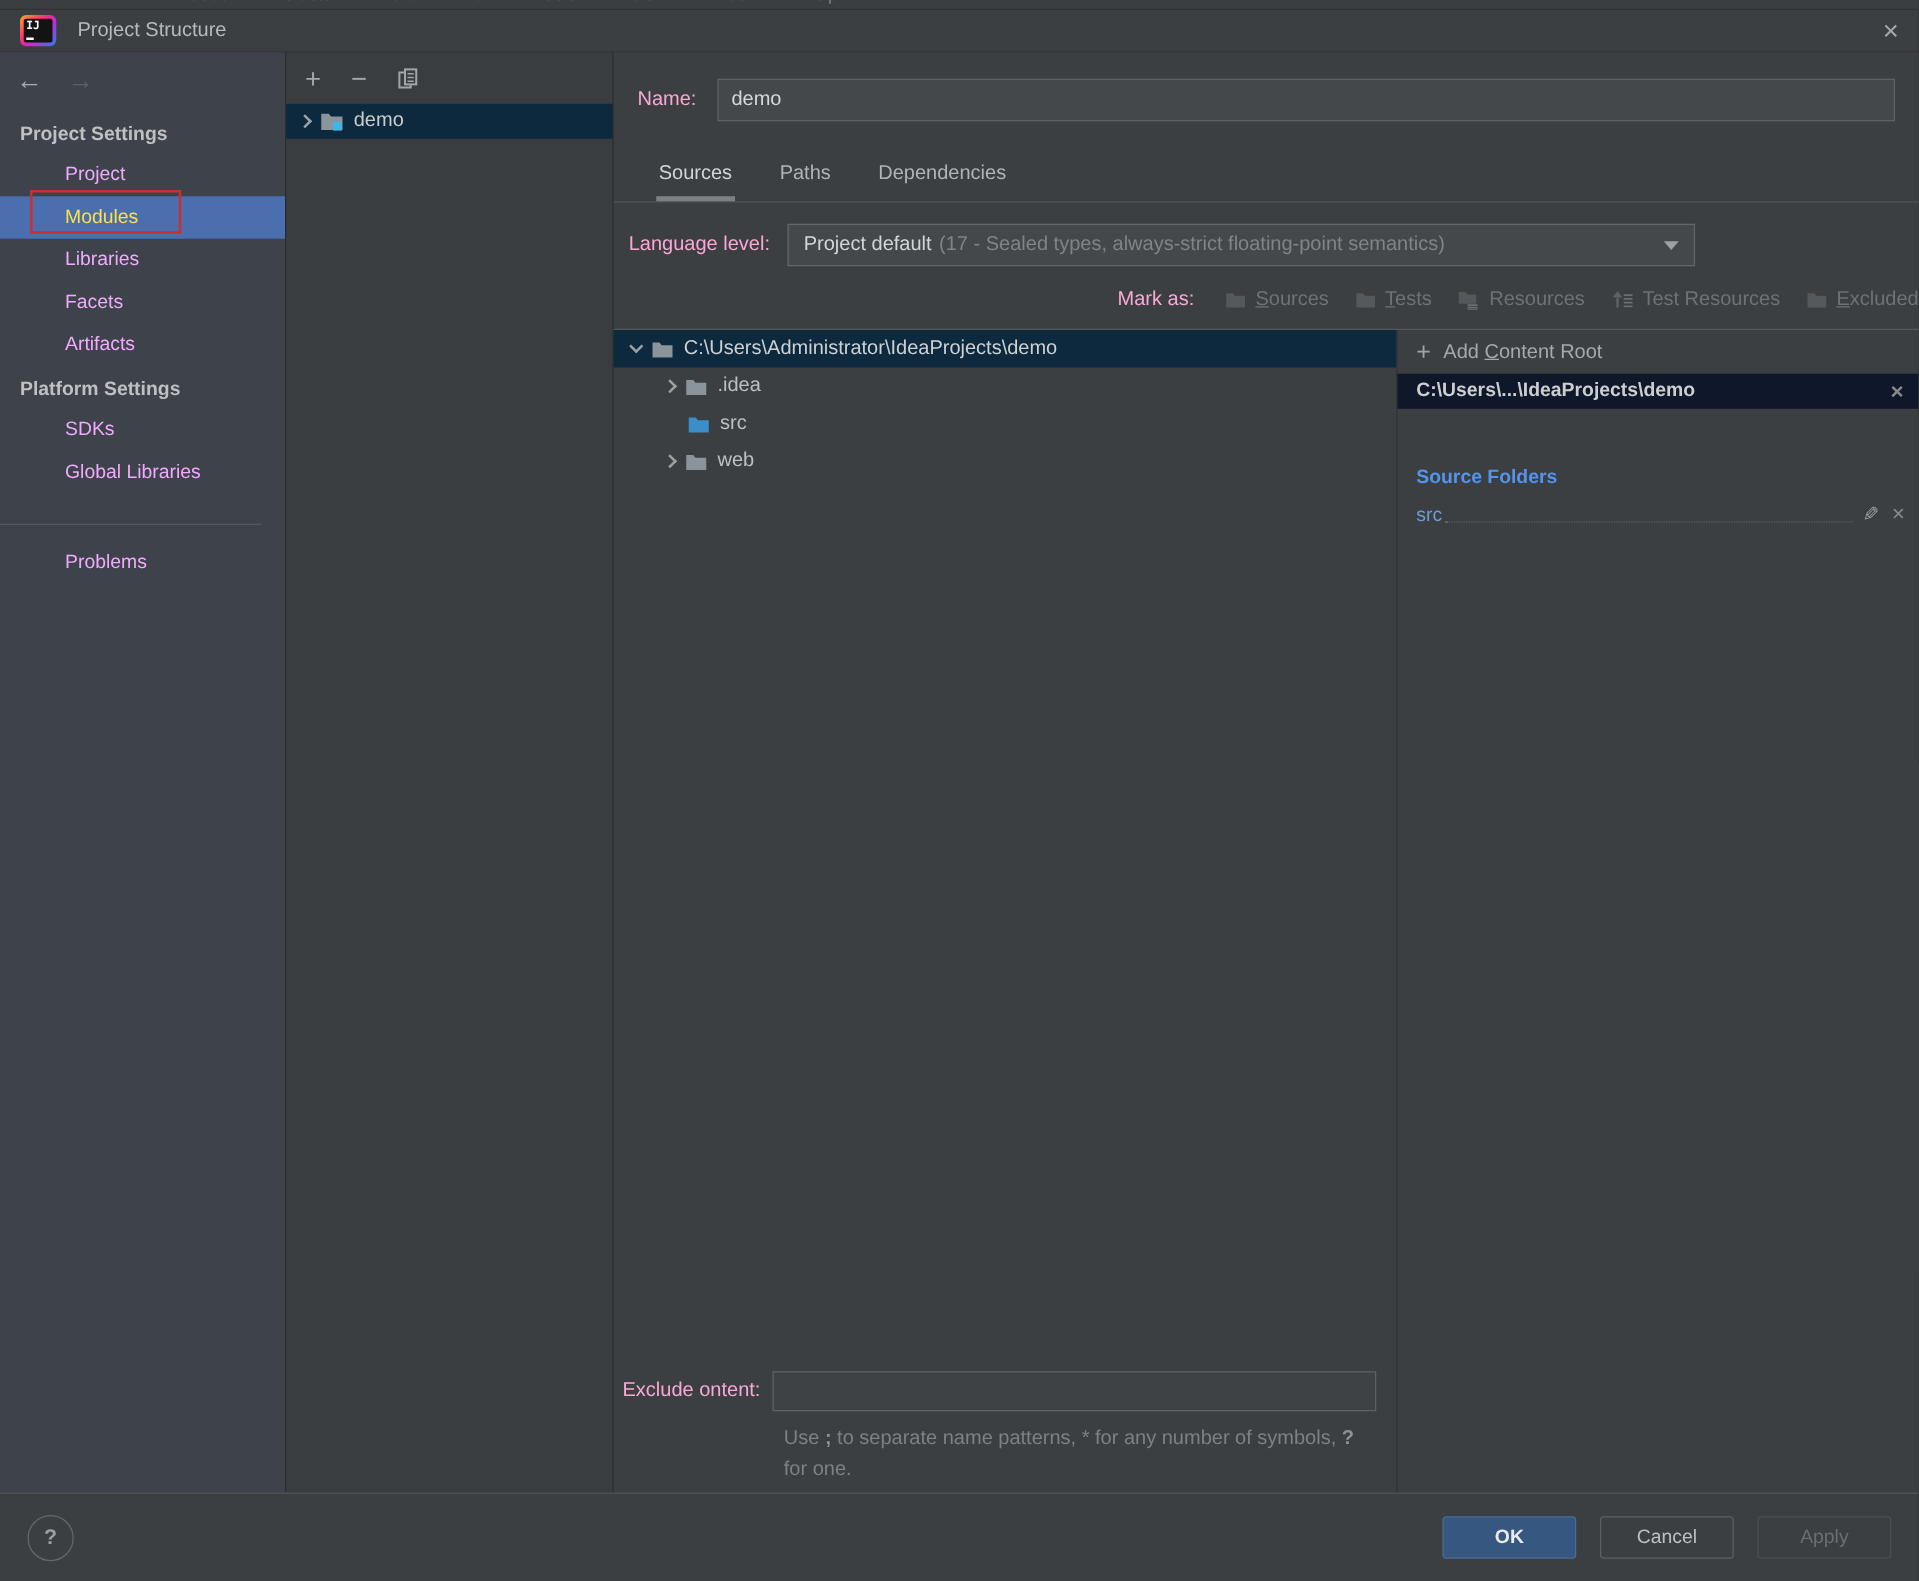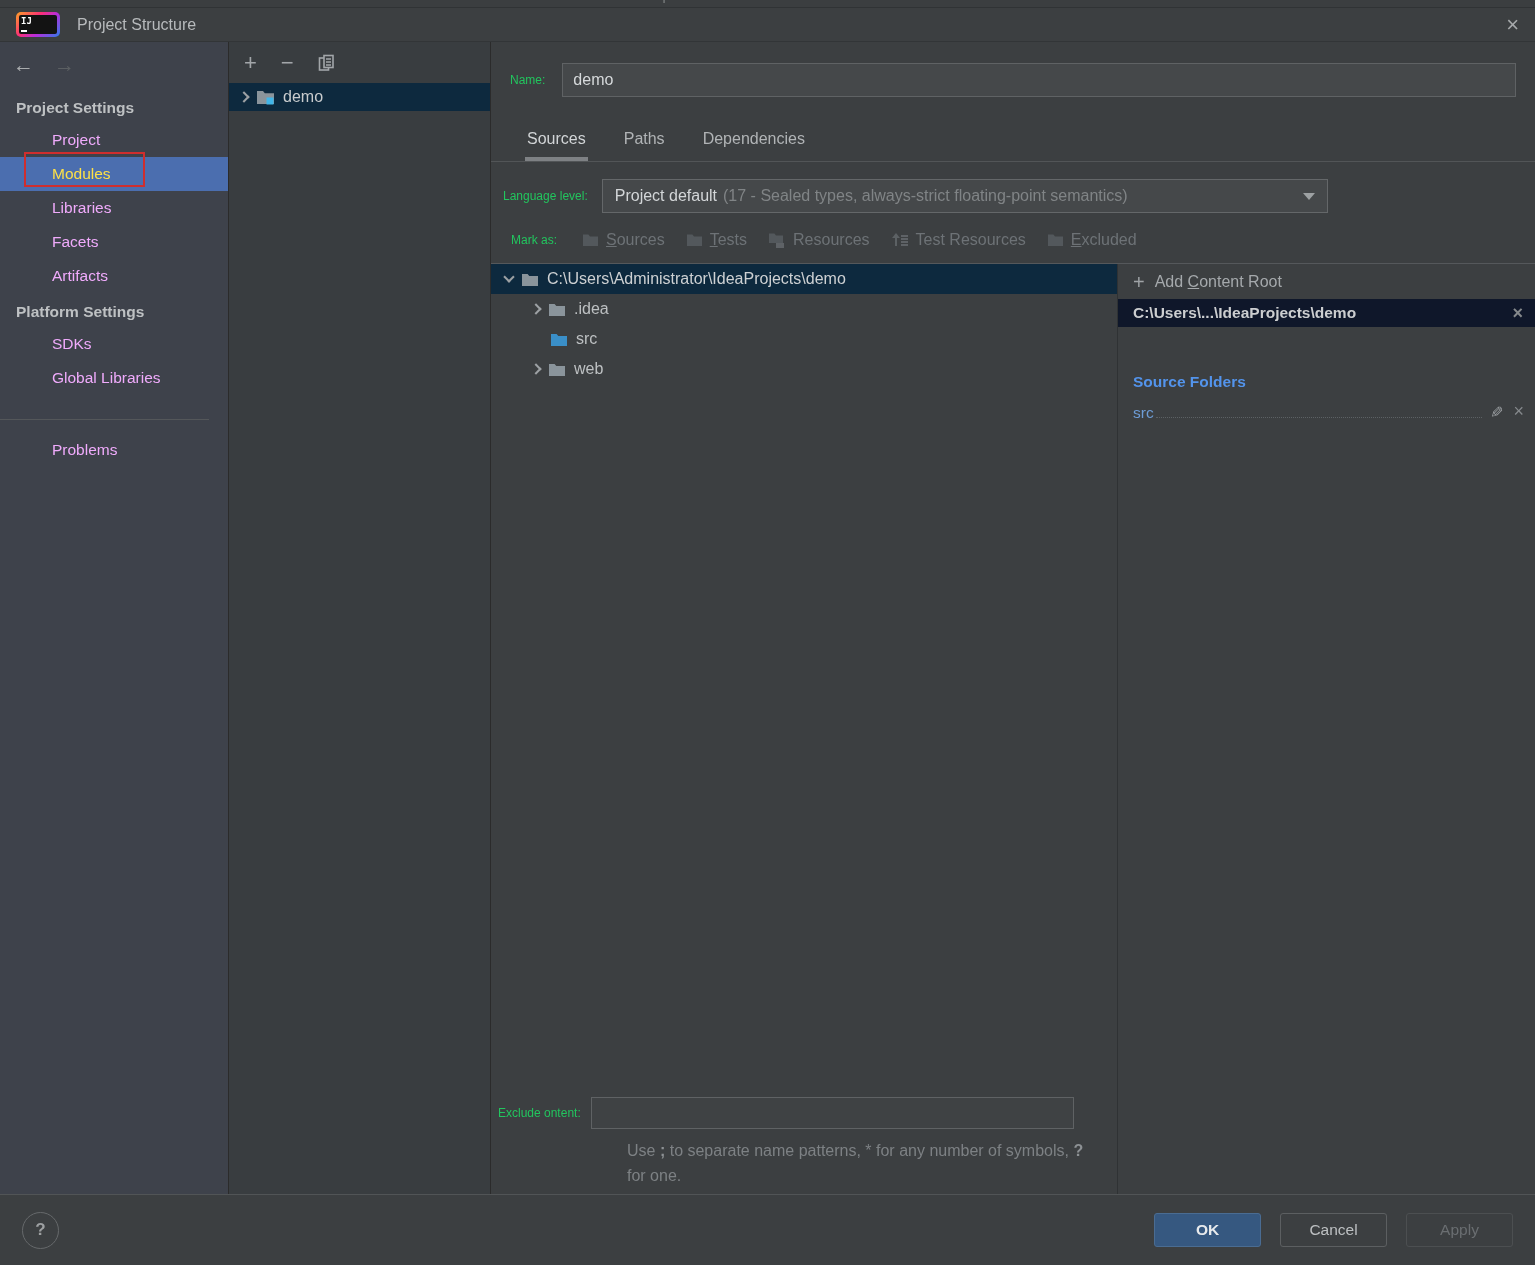--- a/index.html
+++ b/index.html
@@ -7,21 +7,21 @@
   .window {
     width:1535px; height:1265px; display:flex; flex-direction:column; overflow:hidden;
     background:#3c3f41; font-family:"Liberation Sans", sans-serif; font-size:15px; color:#bbbec0;
     position:relative;
   }
   
   .sliver { height:8px; background:#3b3e40; border-bottom:1px solid #303335; overflow:hidden; position:relative; flex-shrink:0; }
   .sliver-text { position:absolute; top:-13px; left:150px; font-size:14px; color:#8e9193; word-spacing:30px; white-space:nowrap; opacity:.8; }
   
   .titlebar { height:34px; display:flex; align-items:center; padding:0 16px; border-bottom:1px solid #323537; flex-shrink:0; }
-  .logo { width:44px; height:25px; border-radius:5px; position:relative; flex-shrink:0;
+  .logo { width:29px; height:25px; border-radius:5px; position:relative; flex-shrink:0;
     background:linear-gradient(135deg,#fca326 0%,#fc2f76 38%,#b92ddb 62%,#2b7de9 100%); }
   .logo-inner { position:absolute; inset:3px; background:#131313; border-radius:2px; color:#ffffff;
     font-family:"DejaVu Sans Mono", monospace; font-size:9px; font-weight:700; line-height:10px; padding:1px 0 0 2px; }
   .logo-inner::after { content:""; position:absolute; left:2px; bottom:2px; width:6px; height:2px; background:#fff; }
   .title { margin-left:17px; color:#b7babc; font-size:16px; }
   .close-x { margin-left:auto; color:#a6a9ab; font-size:22px; line-height:22px; cursor:default; }
   
   .body { flex:1; display:flex; min-height:0; }
   .sidebar { width:229px; background:#3e424b; border-right:1px solid #2b2b2b; flex-shrink:0; }
   .nav { display:flex; gap:20px; padding:11px 0 0 13px; font-size:21px; line-height:24px; }
@@ -38,34 +38,34 @@
   .mp-glyph { font-size:22px; line-height:22px; }
   .mod-row { height:28px; background:#0d293e; display:flex; align-items:center; padding-left:11px; gap:8px; color:#c9ccce; font-size:16px; }
   
   .chev { display:inline-block; width:8px; height:8px; border-right:2px solid #9da1a4; border-bottom:2px solid #9da1a4; flex-shrink:0; }
   .chev.right { transform:rotate(-45deg); }
   .chev.down  { transform:rotate(45deg); margin-top:-4px; }
   .chev-spacer { display:inline-block; width:10px; flex-shrink:0; }
   
   .main { flex:1; display:flex; flex-direction:column; background:#3c3f41; min-width:0; }
   .name-row { display:flex; align-items:center; padding:21px 19px 12px; }
-  .field-label { color:#22c55e; font-size:12px; margin-right:17px; }
+  .field-label { color:#f9a8d4; font-size:16px; margin-right:17px; }
   .text-input { background:#45484a; border:1px solid #5f6264; height:34px; color:#d6d9db; font-size:16px;
     padding:0 10px; font-family:inherit; outline:none; }
   .name-input { flex:1; }
   .tabs { display:flex; gap:38px; padding-left:36px; height:53px; align-items:flex-end; border-bottom:1px solid rgba(100,104,106,.55); }
   .tab { padding-bottom:13px; font-size:16px; color:#b1b4b6; position:relative; cursor:default; }
   .tab.active { color:#d2d5d7; }
   .tab.active::after { content:""; position:absolute; left:-2px; right:-2px; bottom:0; height:4px; background:#7e8184; }
   .lang-row { display:flex; align-items:center; padding:17px 0 18px 12px; }
   .select-box { width:726px; height:34px; background:#45484a; border:1px solid #646769; display:flex; align-items:center; padding:0 12px; margin-left:14px; }
   .sel-value { color:#d3d6d8; font-size:16px; }
   .sel-detail { color:#808486; font-size:16px; margin-left:6px; white-space:nowrap; overflow:hidden; }
   .caret { margin-left:auto; width:0; height:0; border-left:6px solid transparent; border-right:6px solid transparent; border-top:7px solid #9da1a3; }
-  .markas-row { display:flex; align-items:center; padding:0 0 14px 20px; gap:21px; }
+  .markas-row { display:flex; align-items:center; padding:0 0 14px 20px; gap:21px;justify-content:flex-end; }
   .ma-option { display:flex; align-items:center; gap:7px; color:#6d7276; font-size:16px; }
   .mn { text-decoration:underline; }
   
   .content { flex:1; display:flex; border-top:1px solid #55585b; min-height:0; }
   .tree-col { width:626px; flex-shrink:0; display:flex; flex-direction:column; }
   .trow { height:30px; display:flex; align-items:center; gap:8px; padding-left:14px; font-size:16px; color:#bdc0c2; }
   .trow.selected { background:#0d293e; color:#ced1d3; }
   .trow.child { padding-left:41px; }
   .tree-spacer { flex:1; }
   .exclude { padding:0 12px 6px 7px; }

